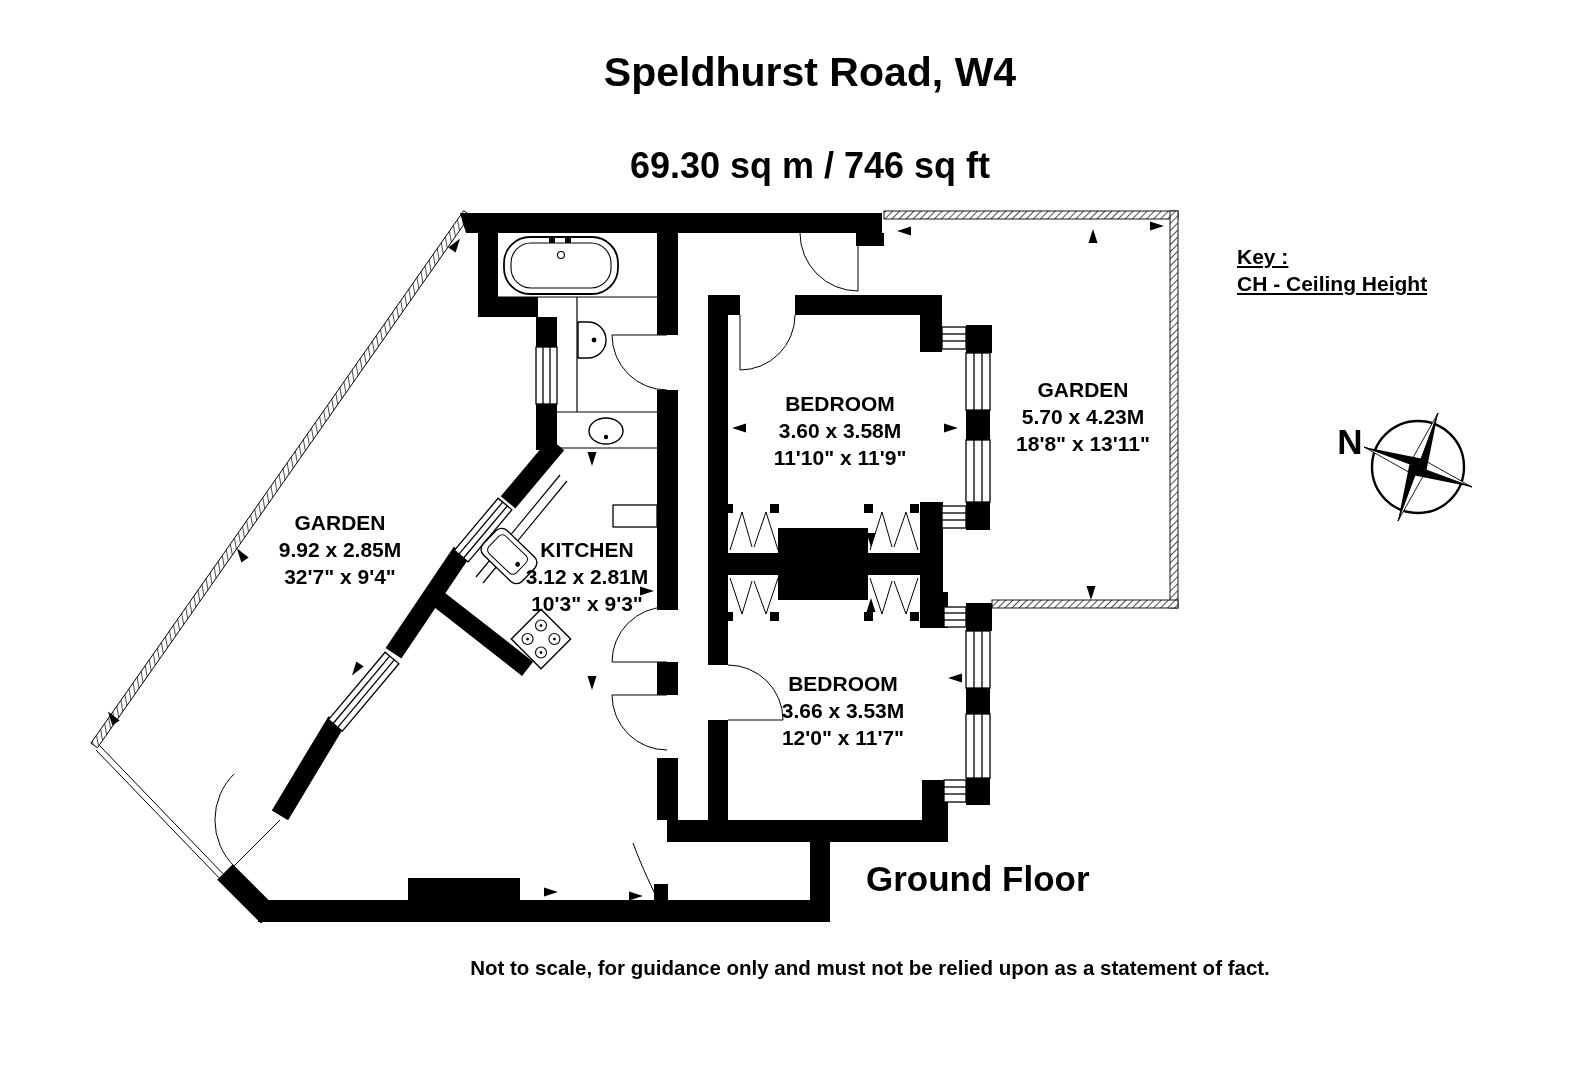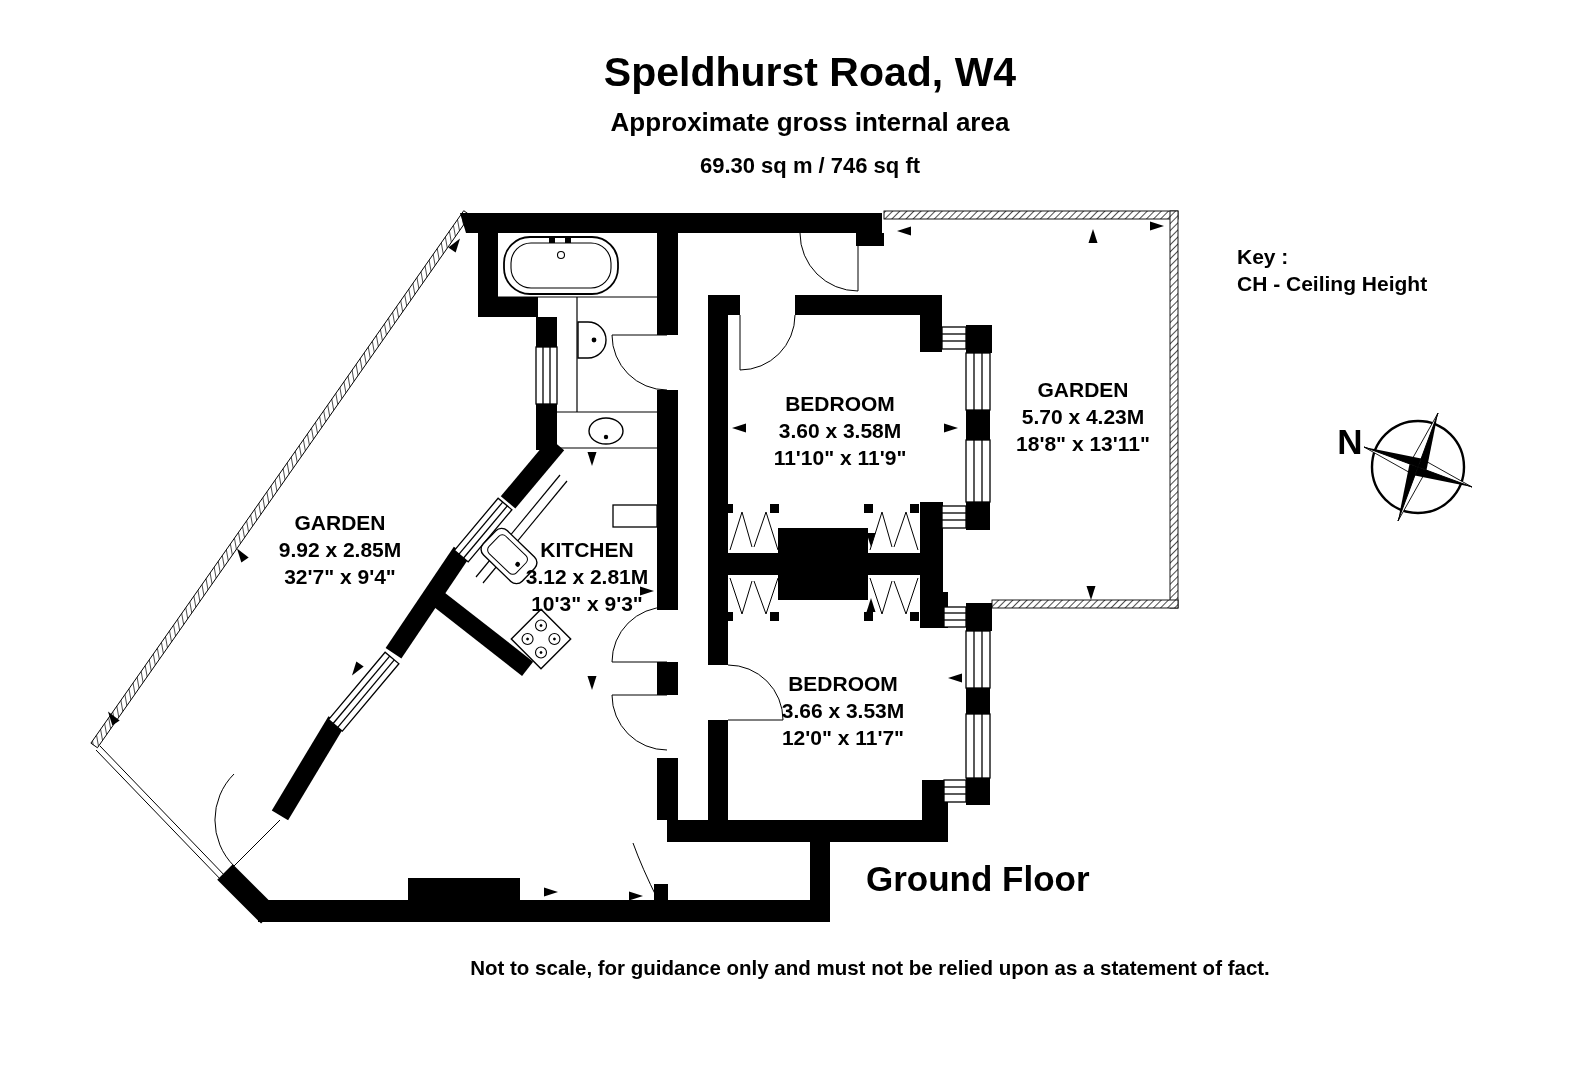--- a/index.html
+++ b/index.html
@@ -3,21 +3,21 @@
 <meta charset="utf-8">
 <style>
   html,body{margin:0;padding:0;background:#fff;}
   #page{position:relative;width:1575px;height:1080px;background:#fff;overflow:hidden;
         font-family:"Liberation Sans", sans-serif;color:#000;padding-left:44px;}
   #plan-svg{position:absolute;left:0;top:0;}
   .lbl{position:absolute;font-weight:bold;color:#000;text-align:center;line-height:27px;}
   .room-lbl{font-size:21px;}
   .title1{font-size:41px;line-height:44px;}
   .title2{font-size:26px;line-height:28px;}
-  .title3{font-size:22px;line-height:32px;}
+  .title3{font-size:36px;line-height:32px;}
   .keytxt{font-size:21px;line-height:27px;text-align:left;}
   .floorlbl{font-size:35px;line-height:38px;text-align:left;}
   .northlbl{font-size:35px;line-height:36px;}
   .footer{font-size:20.5px;line-height:27px;}
 </style>
 </head>
 <body>
 
 <div id="page">
 
@@ -292,24 +292,23 @@
       <polygon points="1398,521 1426.5,470.1 1418,467" fill="#fff" stroke="#000" stroke-width="0.9"></polygon>
       <polygon points="1364,447 1414.9,475.5 1418,467" fill="#fff" stroke="#000" stroke-width="0.9"></polygon>
       <polygon points="1438,413 1426.5,470.1 1418,467" fill="#000"></polygon>
       <polygon points="1472,487 1414.9,475.5 1418,467" fill="#000"></polygon>
       <polygon points="1398,521 1409.5,463.9 1418,467" fill="#000"></polygon>
       <polygon points="1364,447 1421.1,458.5 1418,467" fill="#000"></polygon>
     </g>
   </svg>
 
   <div class="lbl title1" style="left:310px;top:50px;width:1000px;">Speldhurst Road, W4</div>
-  <div class="lbl title2" style="left:310px;top:108px;width:1000px;">Approximate gross internal area</div>
   <div class="lbl title3" style="left:310px;top:150px;width:1000px;">69.30 sq m /  746 sq ft</div>
 
-  <div class="lbl keytxt" style="left:1237px;top:243px;width:220px;">
+  <div class="lbl keytxt" style="left:1237px;top:243px;width:220px;text-decoration:underline;">
     <div>Key :</div>
     <div>CH - Ceiling Height</div>
   </div>
 
   <div class="lbl northlbl" style="left:1330px;top:424px;width:40px;">N</div>
 
   <div class="lbl room-lbl" style="left:240px;top:509px;width:200px;">
     <div>GARDEN</div>
     <div>9.92 x 2.85M</div>
     <div>32'7" x 9'4"</div>

